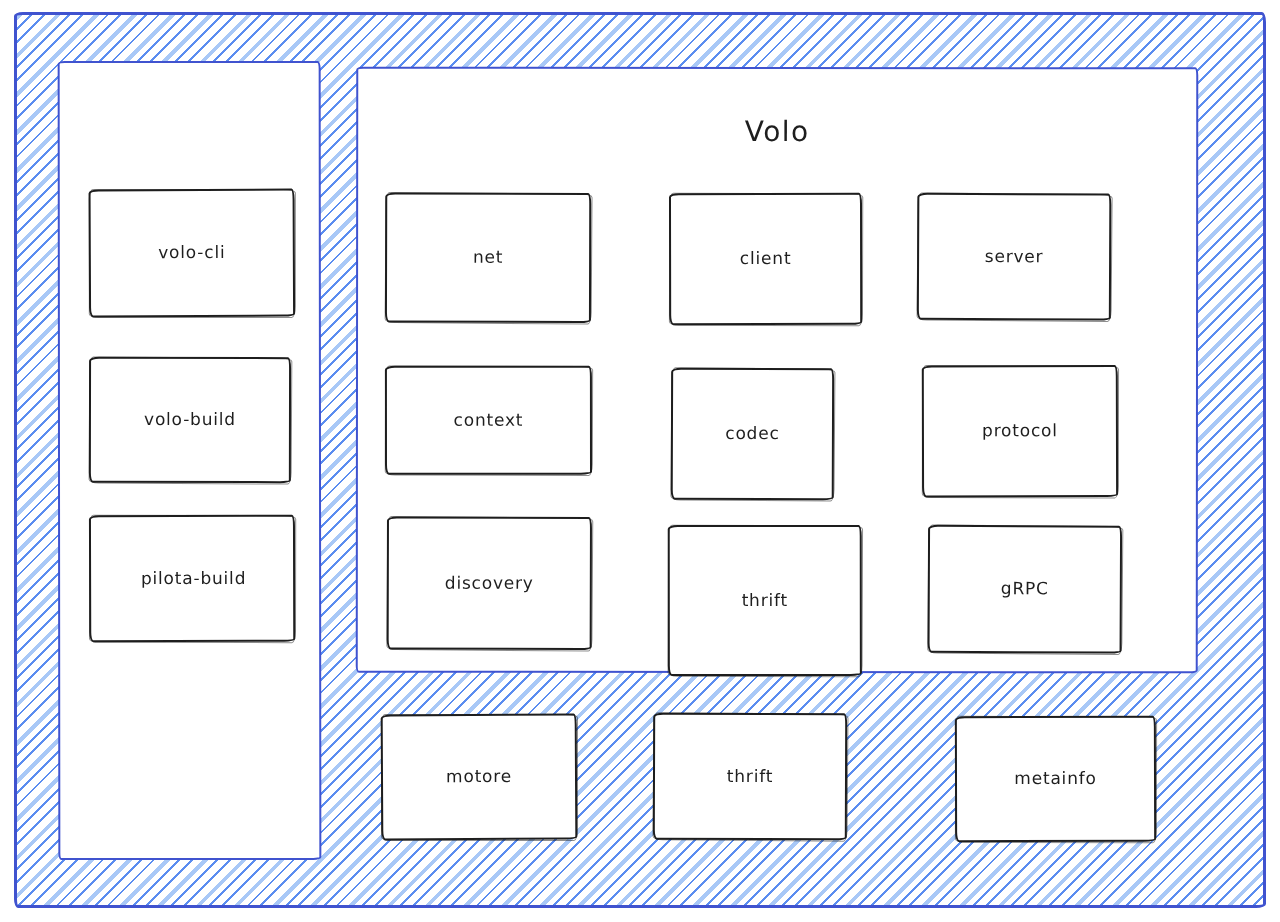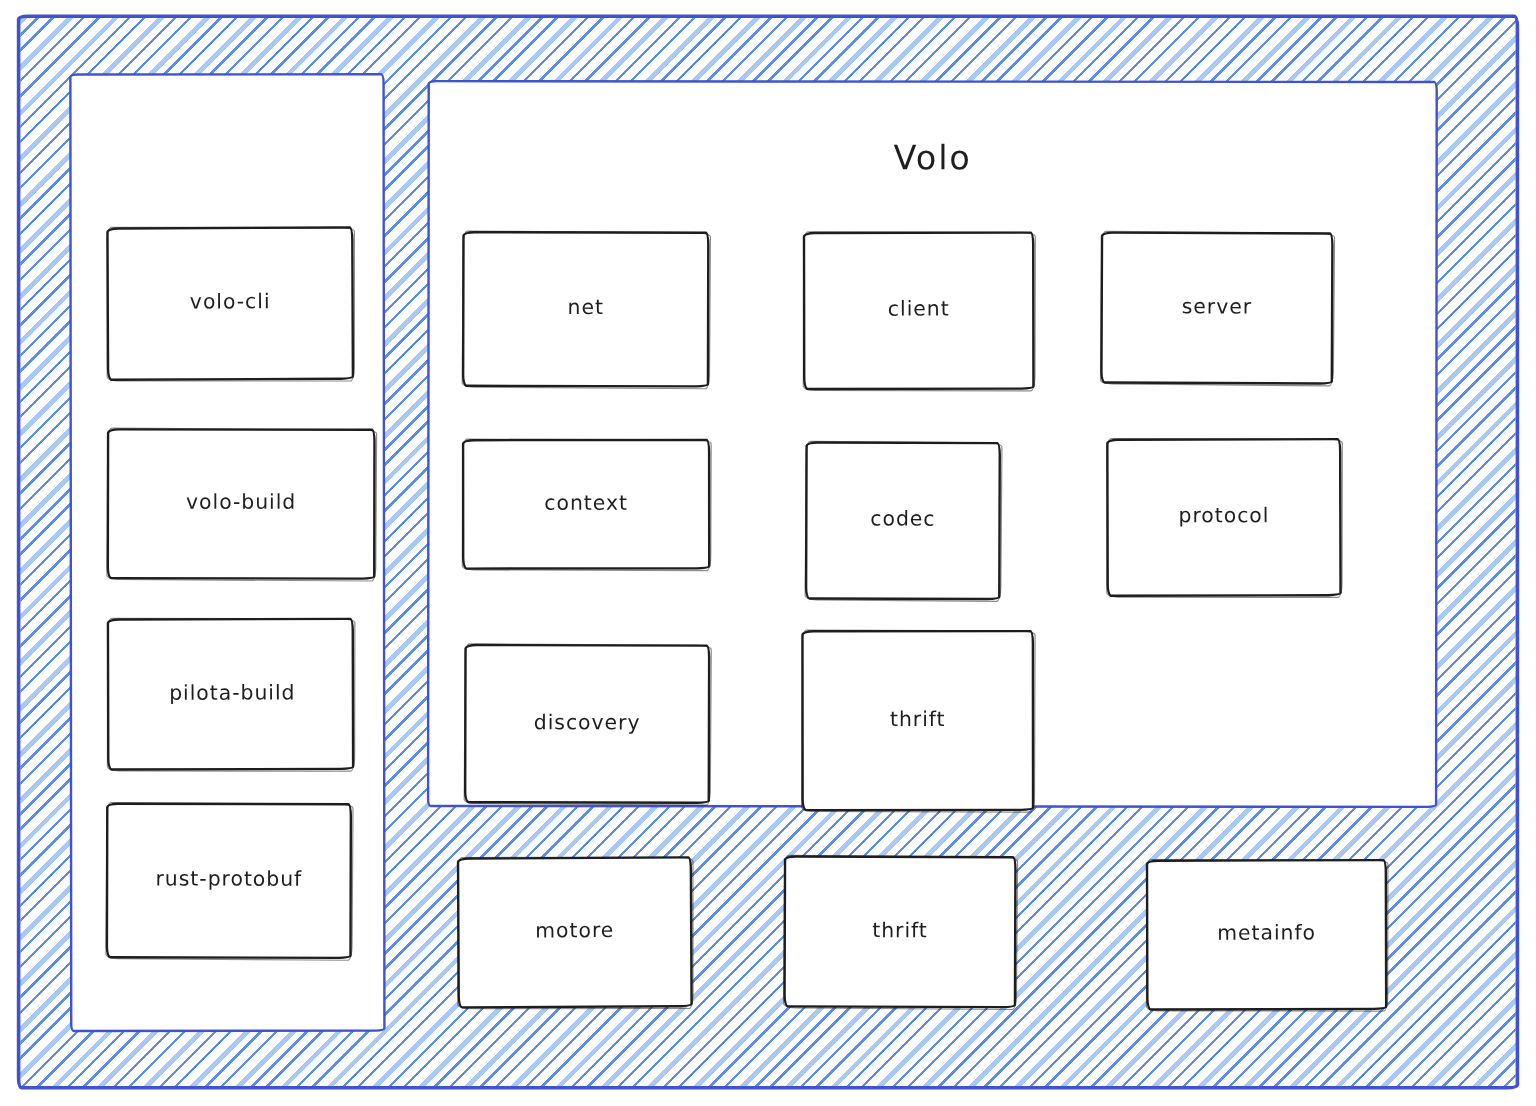--- a/index.html
+++ b/index.html
@@ -60,32 +60,32 @@
     border-radius:4px 12px 4px 10px / 10px 4px 12px 4px;
     transform:rotate(0.25deg);
   }
   .box .label{
     font-size:17px;letter-spacing:0.8px;line-height:1.25;
     overflow-wrap:anywhere;color:var(--text);
   }
 
   
   .tb0{left:29px;top:126px;width:206px;height:128px;transform:rotate(-0.2deg);}
-  .tb1{left:29px;top:294px;width:224px;height:126px;transform:rotate(0.15deg);}
+  .tb1{left:29px;top:294px;width:202px;height:126px;transform:rotate(0.15deg);}
   .tb2{left:29px;top:452px;width:206px;height:127px;transform:rotate(-0.1deg);padding-left:16px;}
   .tb3{left:28px;top:606px;width:205px;height:130px;transform:rotate(0.2deg);}
 
   
   .vb0{left:27px; top:124px;width:206px;height:130px;transform:rotate(0.1deg);}
   .vb1{left:311px;top:124px;width:193px;height:132px;transform:rotate(-0.15deg);}
   .vb2{left:559px;top:124px;width:194px;height:127px;transform:rotate(0.2deg);}
   .vb3{left:27px; top:297px;width:207px;height:109px;transform:rotate(-0.1deg);}
   .vb4{left:313px;top:299px;width:163px;height:132px;transform:rotate(0.15deg);}
   .vb5{left:564px;top:296px;width:196px;height:132px;transform:rotate(-0.2deg);}
-  .vb6{left:29px; top:448px;width:205px;height:133px;transform:rotate(0.1deg);margin-top:20px;}
+  .vb6{left:29px; top:448px;width:205px;height:133px;transform:rotate(0.1deg);}
   .vb7{left:310px;top:456px;width:194px;height:151px;transform:rotate(-0.1deg);}
   .vb8{left:570px;top:456px;width:194px;height:128px;transform:rotate(0.2deg);}
 
   
   .sb0{left:364px;top:699px;width:196px;height:126px;transform:rotate(-0.3deg);}
   .sb1{left:636px;top:698px;width:194px;height:127px;transform:rotate(0.2deg);}
   .sb2{left:938px;top:701px;width:201px;height:126px;transform:rotate(-0.15deg);}
 </style>
 </head>
 <body>
@@ -95,23 +95,20 @@
 
     <section class="panel panel-tool">
       <div class="box tb0">
         <span class="label">volo-cli</span>
       </div>
       <div class="box tb1">
         <span class="label">volo-build</span>
       </div>
       <div class="box tb2">
         <span class="label">pilota-build</span>
-      </div>
-      <div class="box tb3">
-        <span class="label">rust-protobuf</span>
       </div>
     </section>
 
     <section class="panel panel-volo">
       <div class="panel-title">Volo</div>
       <div class="box vb0">
         <span class="label">net</span>
       </div>
       <div class="box vb1">
         <span class="label">client</span>
@@ -127,20 +124,23 @@
       </div>
       <div class="box vb5">
         <span class="label">protocol</span>
       </div>
       <div class="box vb6">
         <span class="label">discovery</span>
       </div>
       <div class="box vb7">
         <span class="label">thrift</span>
       </div>
+      <div class="box vb8">
+        <span class="label">gRPC</span>
+      </div>
     </section>
 
     <div class="box sb0">
       <span class="label">motore</span>
     </div>
     <div class="box sb1">
       <span class="label">thrift</span>
     </div>
     <div class="box sb2">
       <span class="label">metainfo</span>

